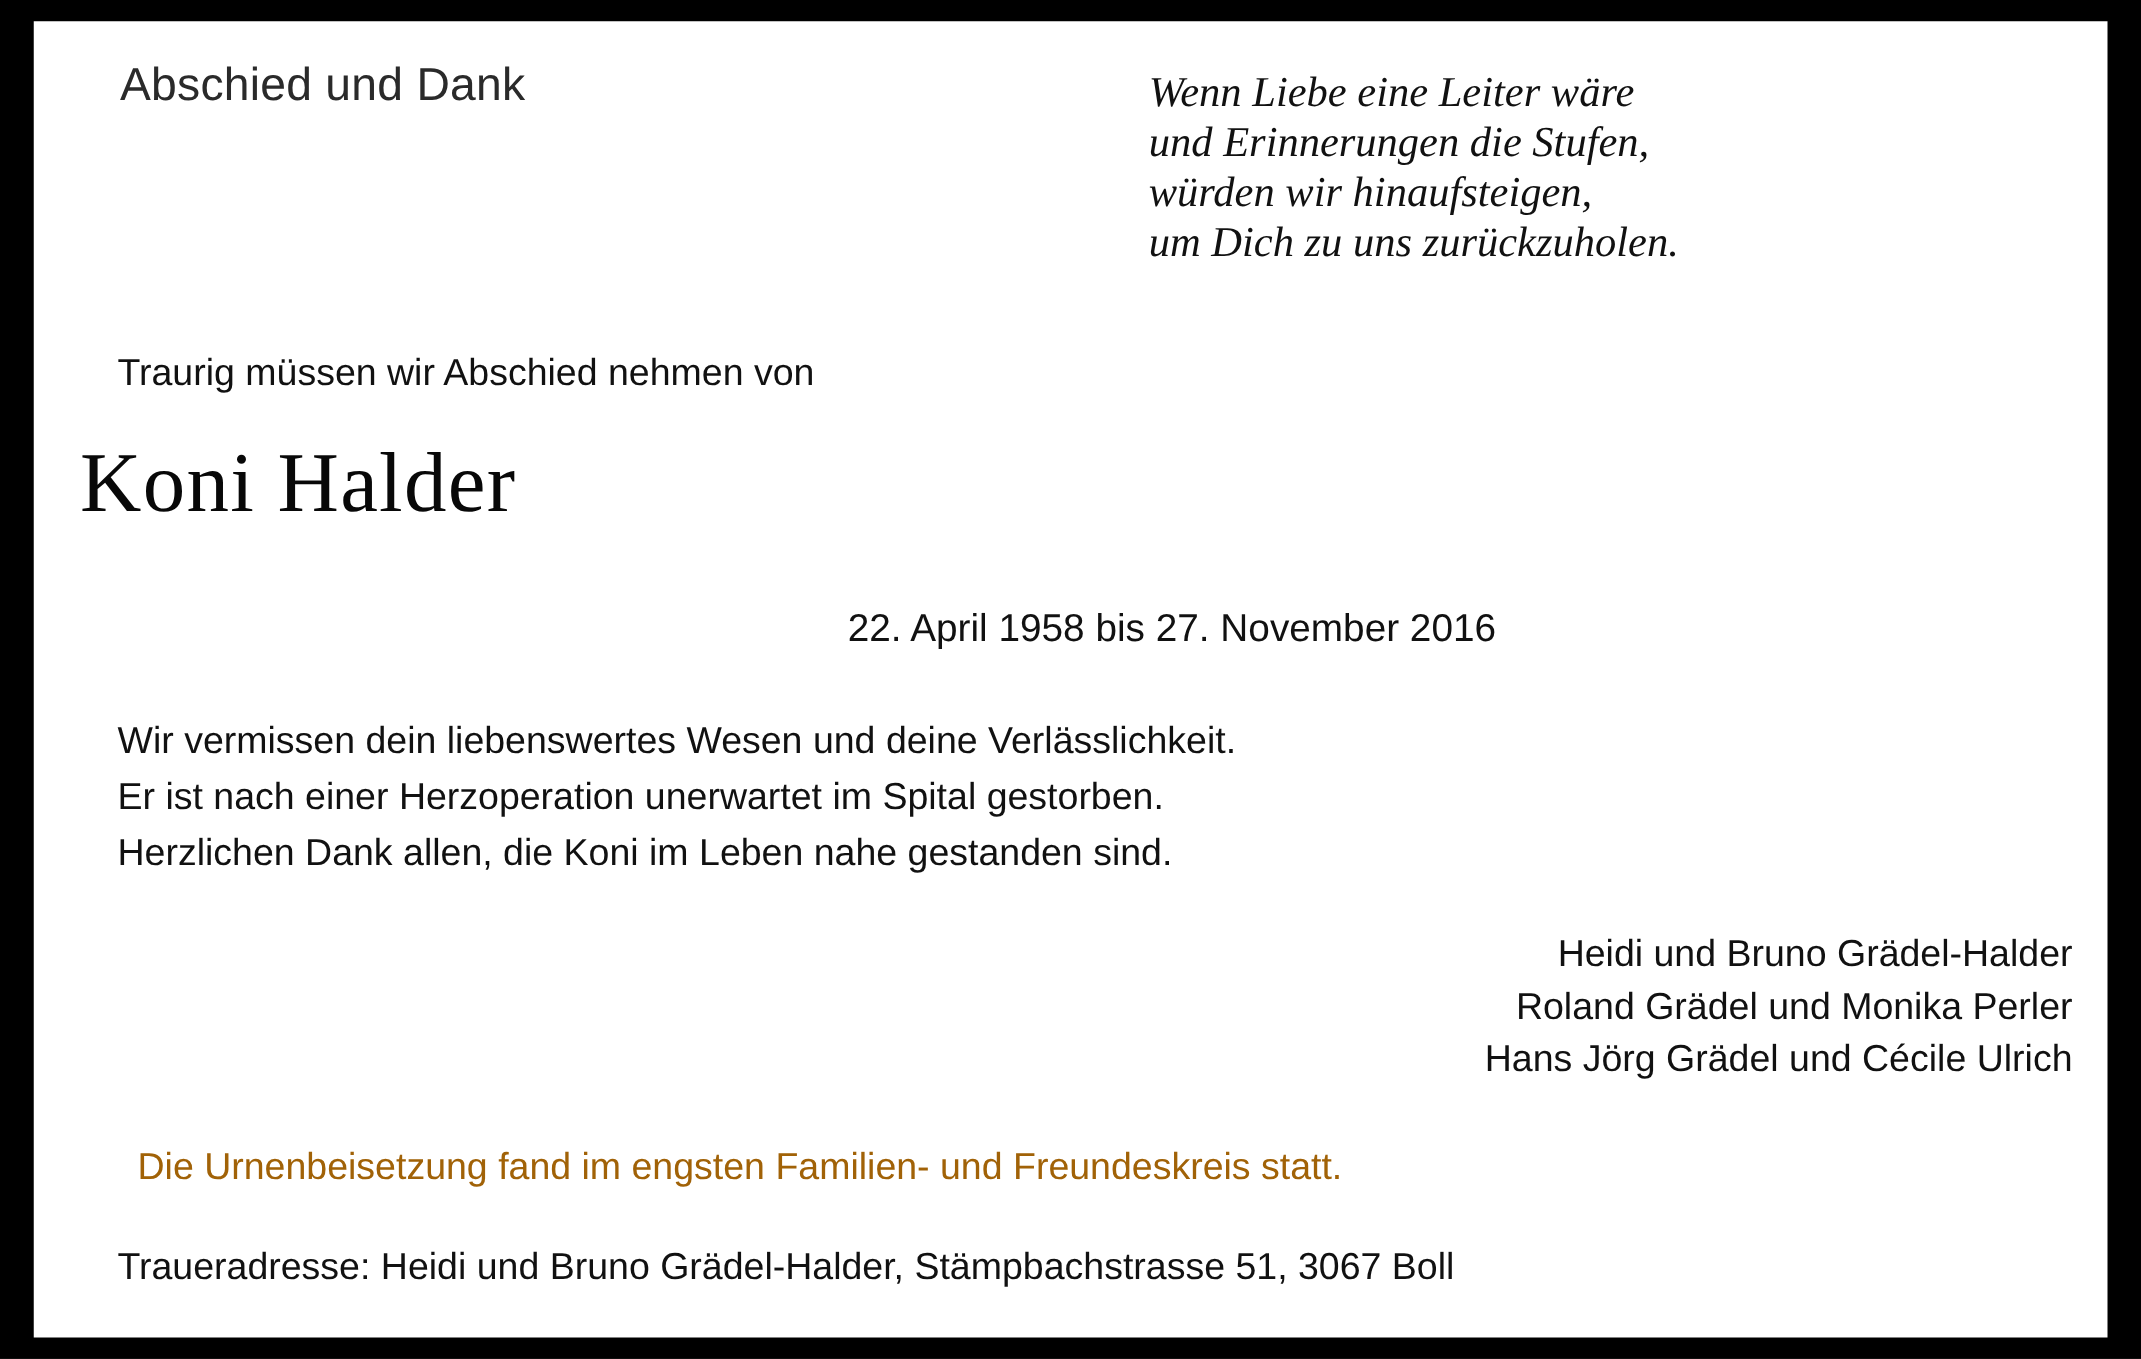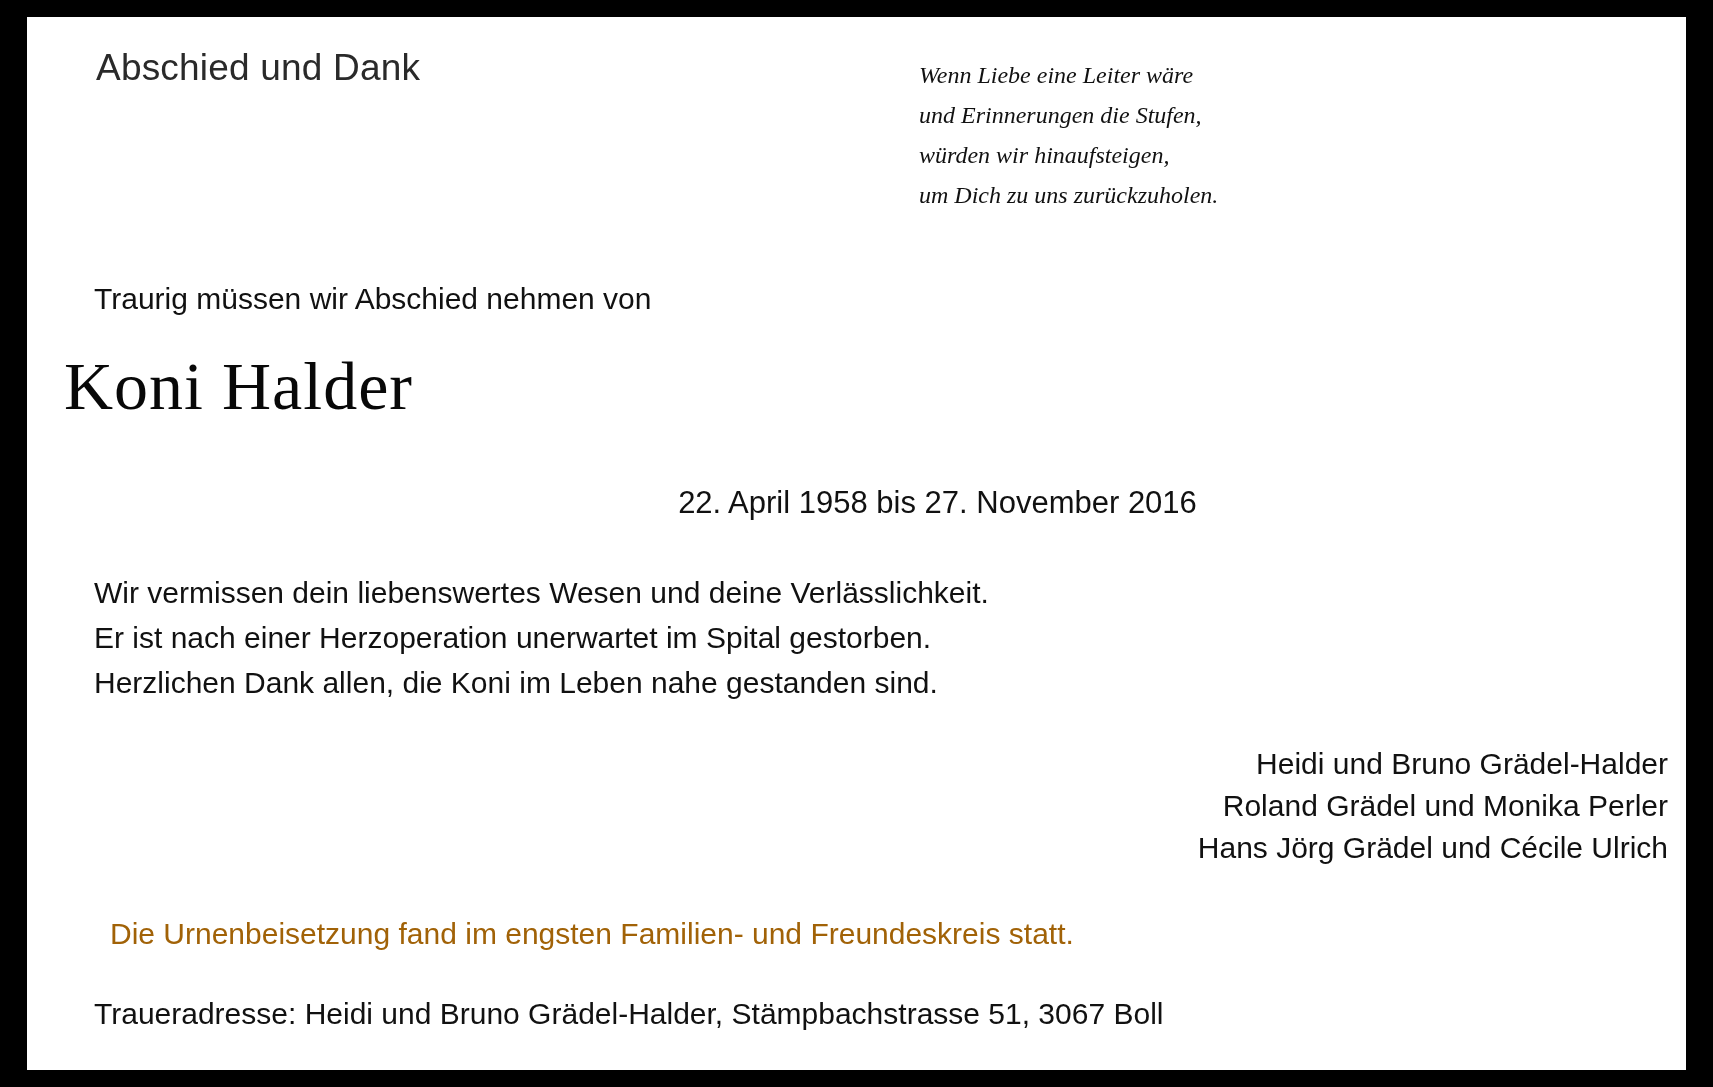--- a/index.html
+++ b/index.html
@@ -44,21 +44,21 @@
     white-space: nowrap;
   }
 
   
   .poem {
     position: absolute;
     left: 855px;
     top: 38px;
     font-family: "Liberation Serif", serif;
     font-style: italic;
-    font-size: 24px;
+    font-size: 34px;
     line-height: 40px;
     color: #111111;
     white-space: nowrap;
   }
   .poem .line {
     display: block;
   }
 
   
   .intro {
@@ -107,21 +107,21 @@
     color: #111111;
     white-space: nowrap;
   }
   .body-text .line {
     display: block;
   }
 
   
   .survivors {
     position: absolute;
-    right: 55px;
+    right: 65px;
     top: 726px;
     text-align: right;
     font-size: 30px;
     line-height: 42px;
     color: #111111;
     white-space: nowrap;
   }
   .survivors .line {
     display: block;
   }

